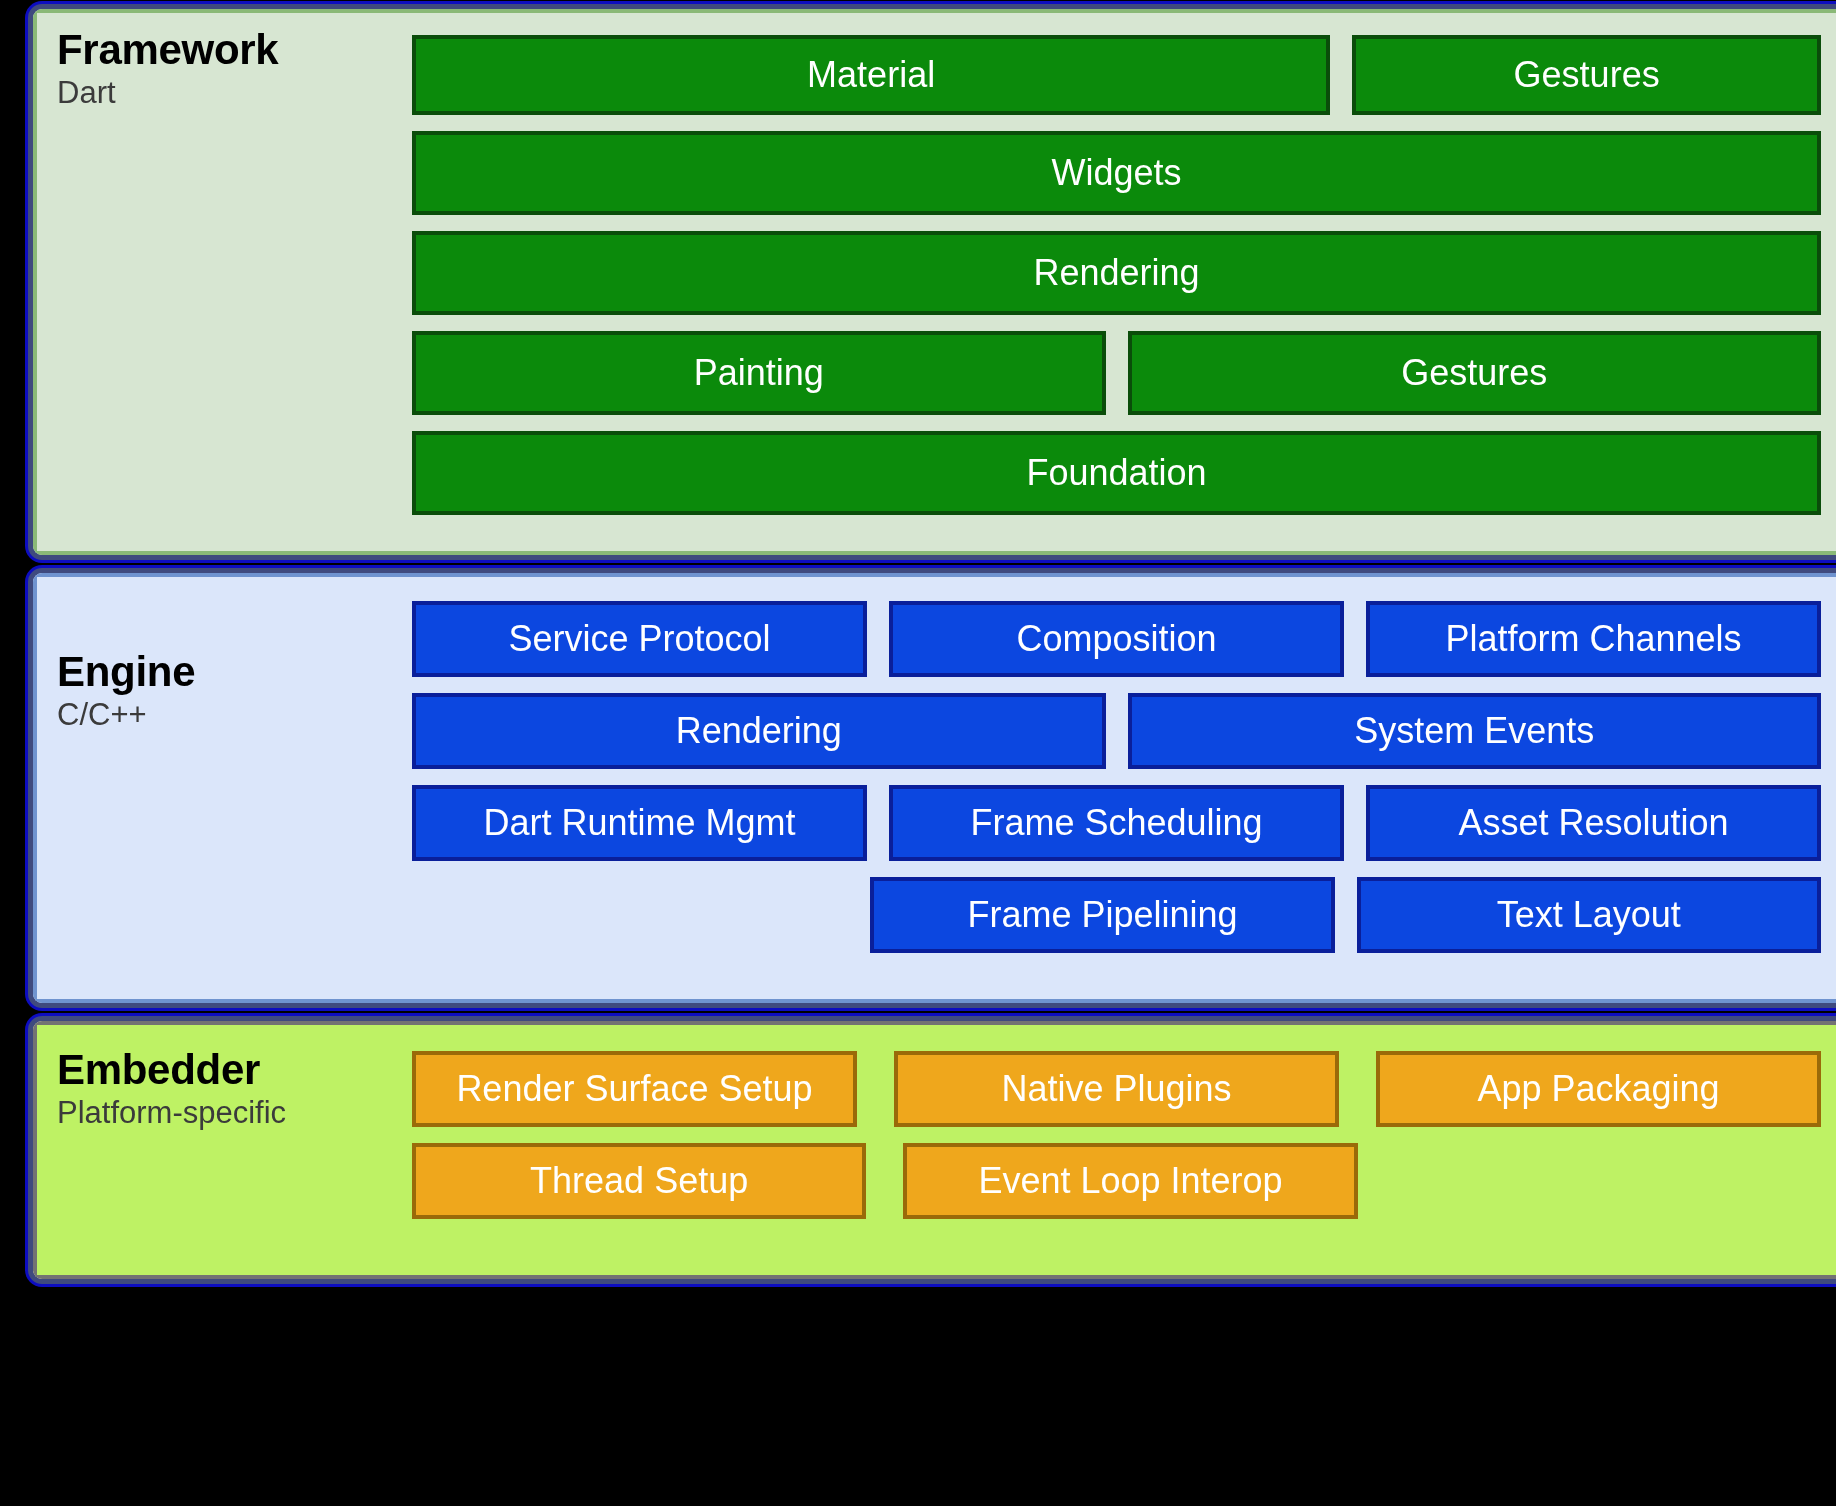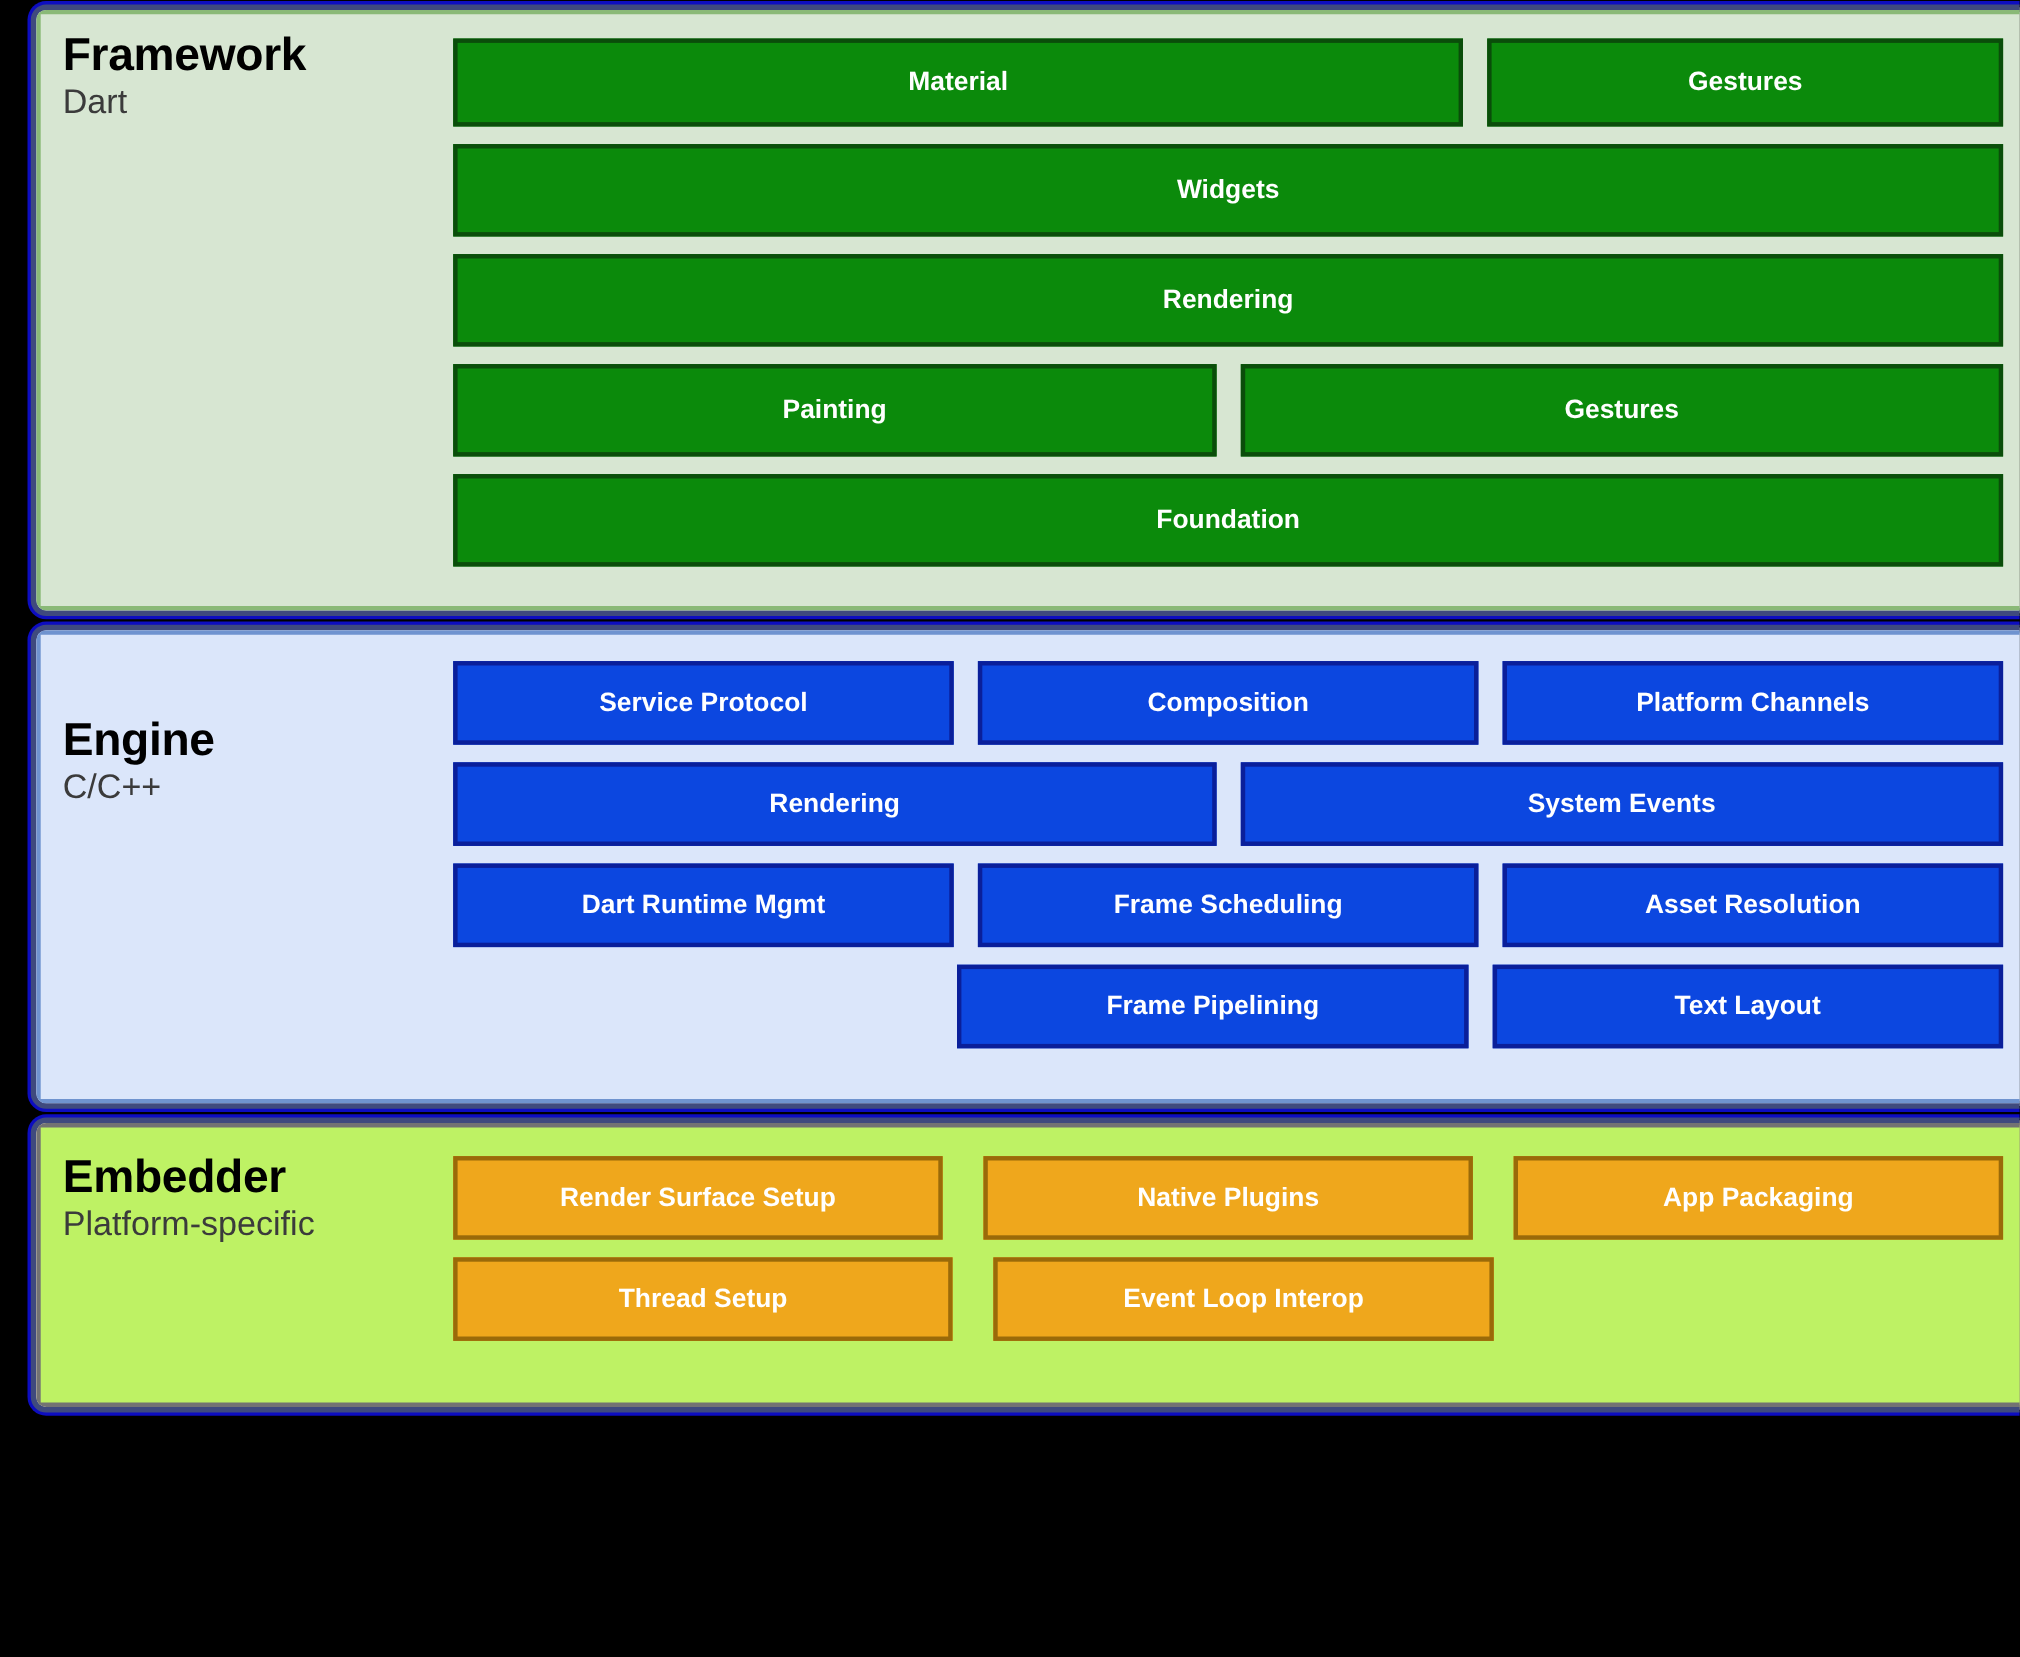--- a/index.html
+++ b/index.html
@@ -117,22 +117,22 @@
     flex: 1 1 auto;
     min-height: 0;
   }
 
   .box {
     display: flex;
     align-items: center;
     justify-content: center;
     text-align: center;
     color: #ffffff;
-    font-size: 24px;
-    font-weight: 700;
+    font-size: 36px;
+    font-weight: 400;
     line-height: 1.1;
     padding: 0 10px;
     overflow: hidden;
   }
 
   .box-green {
     background: #0b8a0b;
     border: 4px solid #0a4d0a;
   }
   .box-blue {

